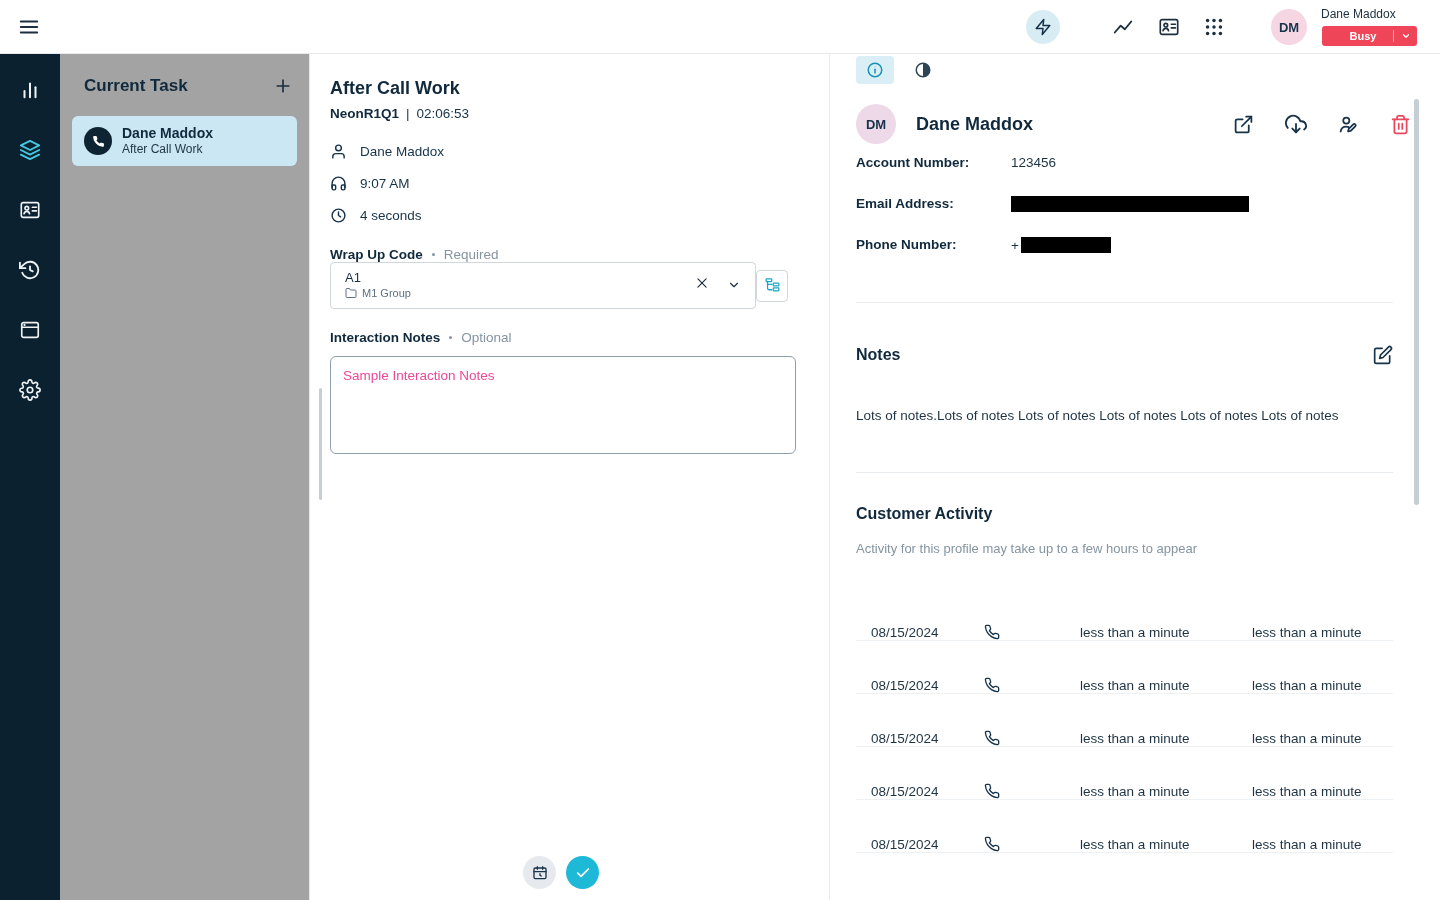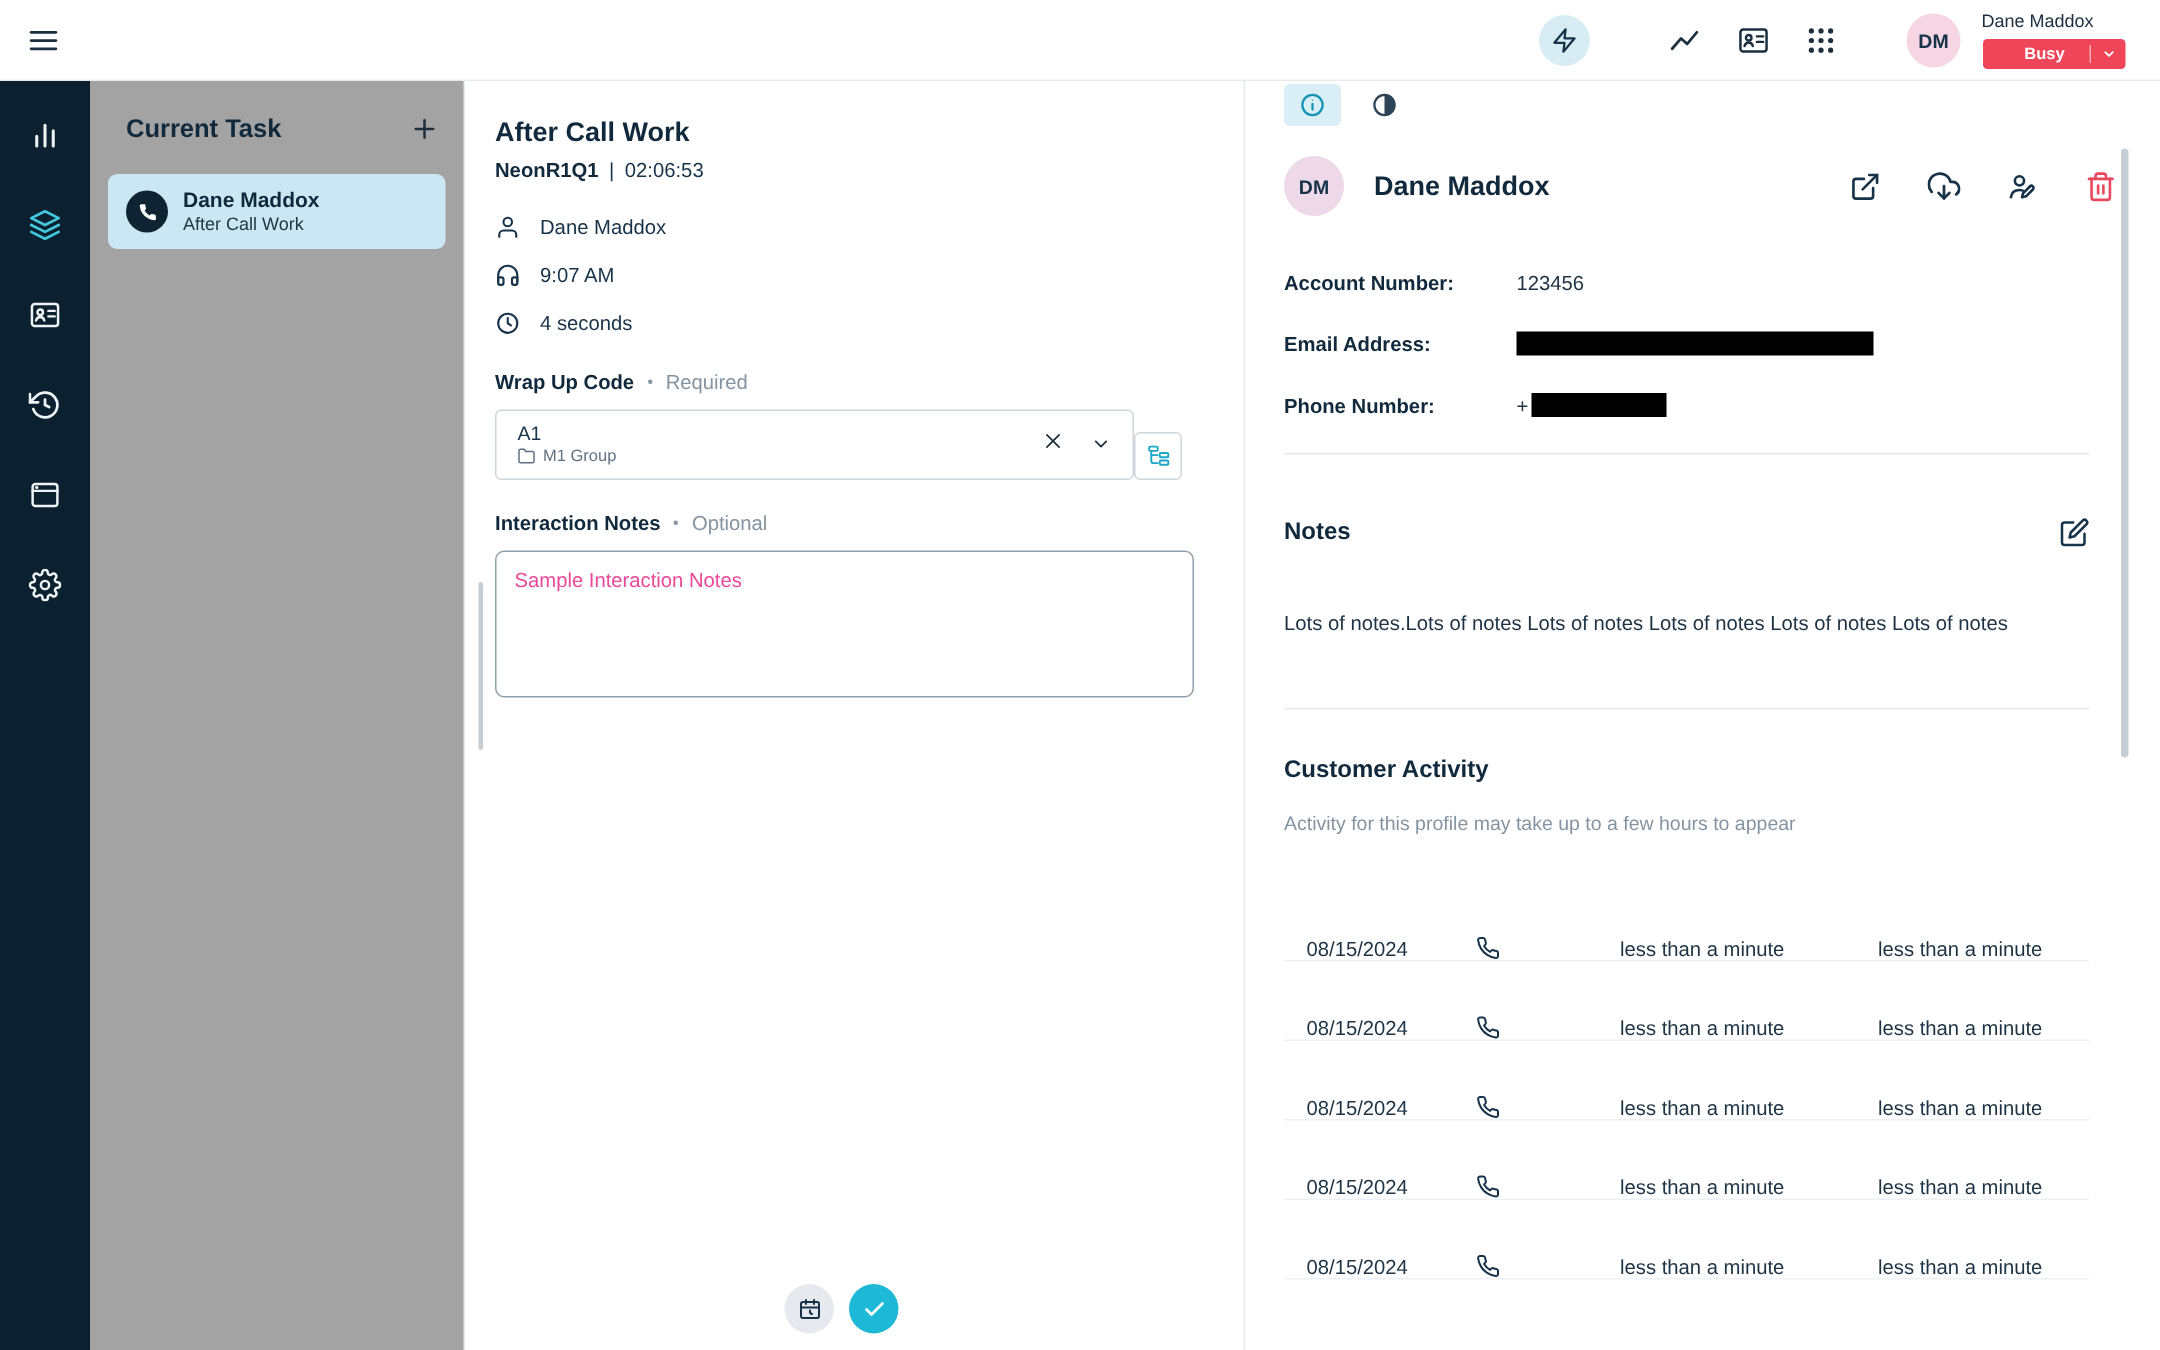--- a/index.html
+++ b/index.html
@@ -48,21 +48,21 @@
   .acw-sub .q{font-weight:bold;color:var(--navy)}
   .meta{margin-top:14px}
   .meta-row{height:32px;display:flex;align-items:center;gap:13px;color:#17334a}
   .meta-row .mi{color:#17334a;flex:none}
   .meta-row .mt{font-size:13.5px;color:#17334a}
   .sec-label{margin-top:16px;display:flex;align-items:center;gap:9px}
   .sec-label.notes-lbl{margin-top:21px}
   .sec-label .lb{font-size:13.5px;font-weight:bold;color:var(--navy)}
   .dot{width:3px;height:3px;border-radius:50%;background:#8494a0}
   .sec-label .opt{font-size:13.5px;color:#8494a0}
-  .select-row{margin-top:11px;display:flex;align-items:flex-end;}
+  .select-row{display:flex;align-items:center;}
   .select-box{position:relative;width:426px;height:47px;border:1px solid #cfd6dc;border-radius:4px;padding:7px 70px 0 14px}
   .sel-value{font-size:13px;color:#17334a;line-height:16px}
   .sel-group{display:flex;align-items:center;gap:5px;margin-top:1px;color:#5f7180}
   .sel-group .gt{font-size:11px}
   .sel-clear{position:absolute;right:46px;top:13px;color:#1c2f3f}
   .sel-chevron{position:absolute;right:14px;top:15px;color:#1c2f3f}
   .tree-btn{width:32px;height:32px;border:1px solid #cfd6dc;border-radius:4px;display:flex;align-items:center;justify-content:center;color:#1aa7c7}
   .notes-area{margin-top:11px;width:466px;height:98px;border:1px solid #90a0ab;border-radius:6px;padding:10px 12px;font-size:13.5px;color:#ec4899;font-family:inherit;resize:none;line-height:18px}
   .acw-actions{position:absolute;left:213px;top:802px;display:flex;gap:10px}
   .circle-btn{width:33px;height:33px;border-radius:50%;display:flex;align-items:center;justify-content:center}
@@ -74,21 +74,21 @@
   .tabs{display:flex;gap:10px}
   .tab{width:38px;height:28px;border-radius:4px;display:flex;align-items:center;justify-content:center;color:#2c4456}
   .tab.active{background:var(--teal-light);color:#1794b5}
   .p-head{margin-top:20px;height:40px;display:flex;align-items:center;position:relative;width:567px}
   .p-avatar{width:40px;height:40px;border-radius:50%;background:#eed9e9;display:flex;align-items:center;justify-content:center;font-size:13px;font-weight:bold;color:#17334a;flex:none}
   .p-name{margin-left:20px;font-size:18px;font-weight:bold;color:var(--navy)}
   .p-actions{position:absolute;right:12px;top:9px;display:flex;gap:31px;align-items:center}
   .p-actions button{color:#17334a}
   .p-actions .danger{color:#e8495f}
   .fields{margin-top:11px;width:537px}
-  .field-row{height:41px;display:flex;align-items:flex-end}
+  .field-row{height:41px;display:flex;align-items:flex-start}
   .f-label{width:155px;font-size:13.5px;font-weight:bold;color:var(--navy)}
   .f-value{font-size:13.5px;color:#1d3344;display:flex;align-items:center}
   .redact{display:inline-block;height:16px;background:#000}
   .redact.email{width:238px}
   .redact.phone{width:90px;margin-left:2px}
   .divider{width:537px;border-top:1px solid #e7ebee}
   .div1{margin-top:24px}
   .notes-head{margin-top:42px;width:537px;display:flex;align-items:center;justify-content:space-between}
   .notes-title{font-size:16px;font-weight:bold;color:var(--navy)}
   .edit-btn{color:#17334a}

